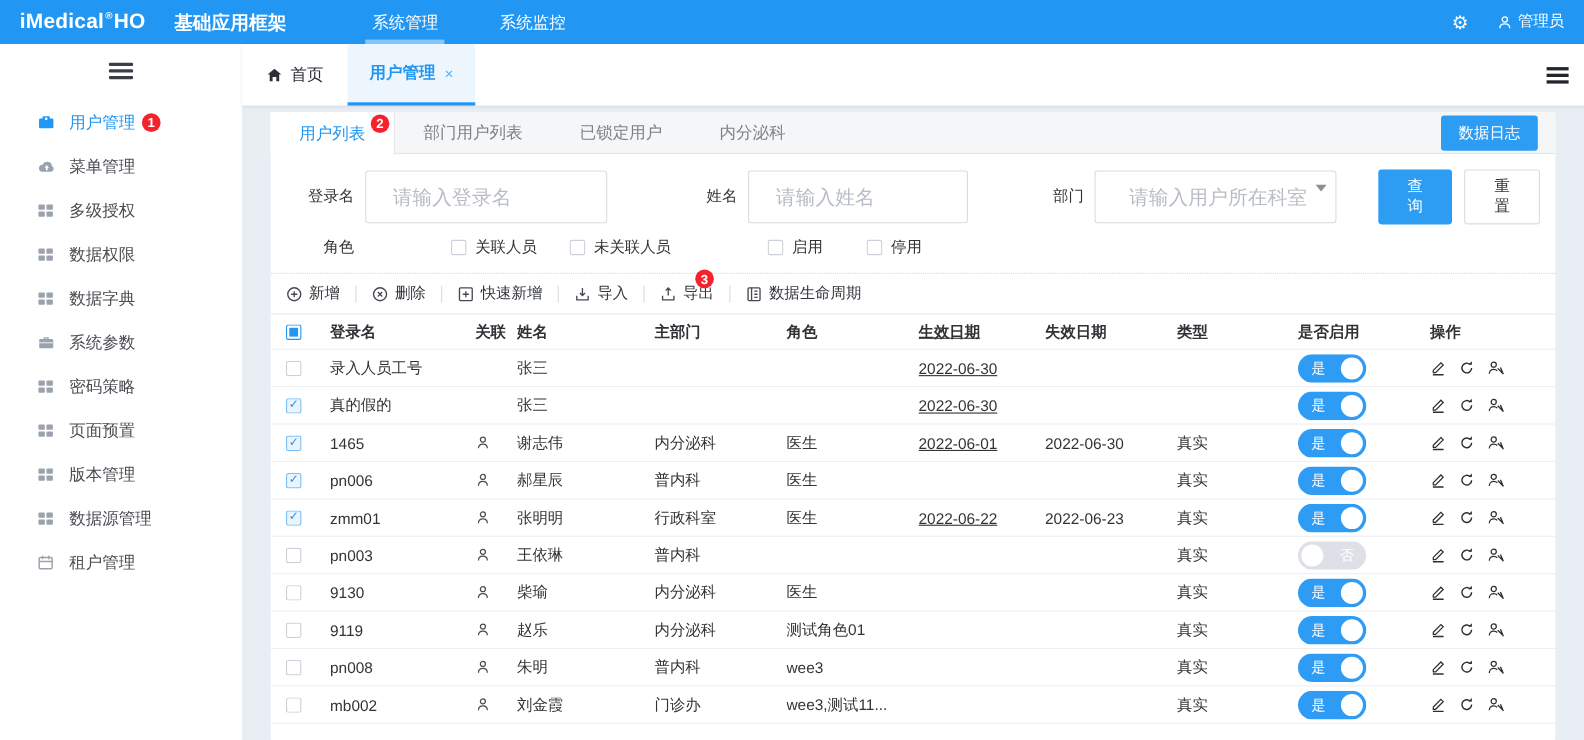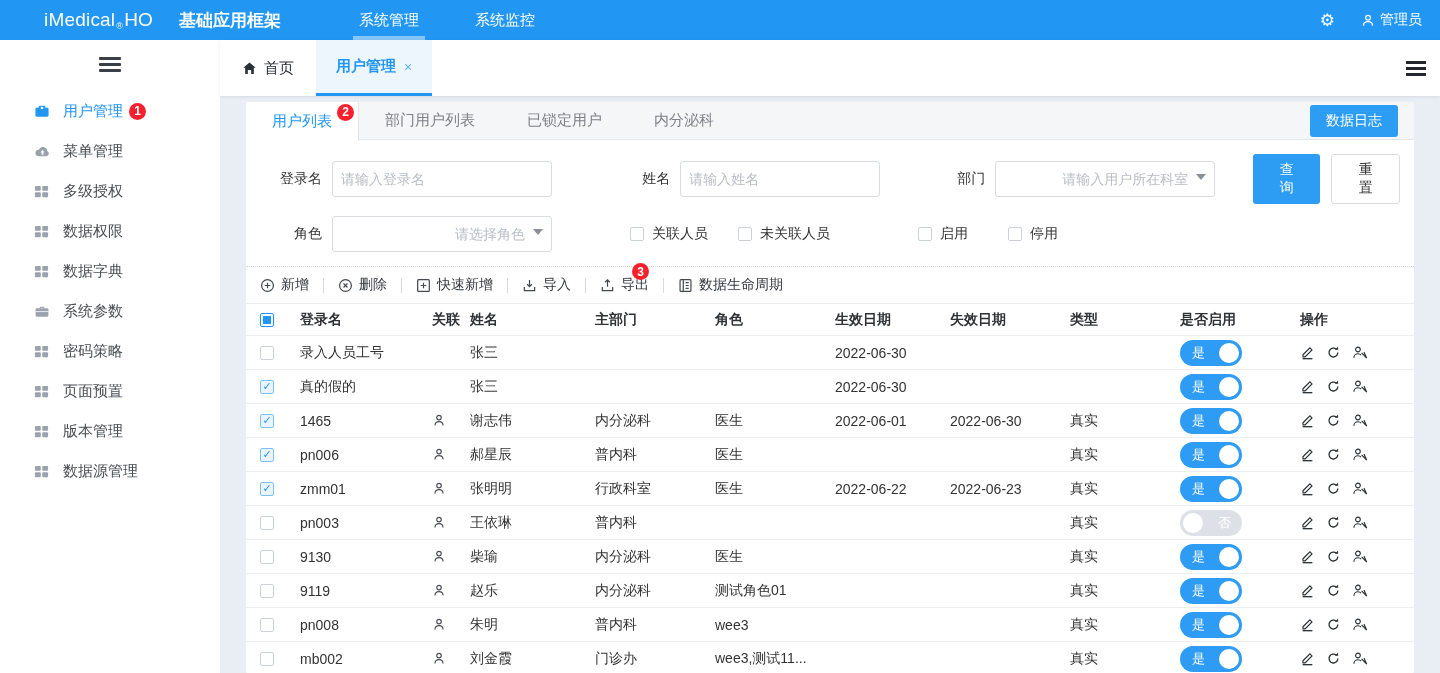--- a/index.html
+++ b/index.html
@@ -2,21 +2,21 @@
 <html><head>
 <meta charset="utf-8">
 <style>
   * { box-sizing: border-box; margin: 0; padding: 0; }
   html,body { width:1440px; height:673px; overflow:hidden; }
   body { font-family: "Liberation Sans","DejaVu Sans",sans-serif; font-size:14px; color:#333; background:#e9edf4; }
   svg { display:block; }
 
   
   .navbar { height:40px; background:#2196f3; display:flex; align-items:center; padding:0 18px; color:#fff; position:relative; }
-  .logo { display:flex; align-items:flex-end; font-weight:normal; font-size:19px; letter-spacing:.2px;margin-left:26px; }
+  .logo { display:flex; align-items:flex-start; font-weight:bold; font-size:19px; letter-spacing:.2px; }
   .logo sup { font-size:9px; margin:0 1px; }
   .product-title { font-size:17px; font-weight:bold; margin-left:26px; }
   .nav-menu { display:flex; margin-left:50px; height:40px; }
   .nav-menu-item { padding:0 28px; display:flex; align-items:center; font-size:15px; cursor:pointer; position:relative; }
   .nav-menu-item.active::after { content:""; position:absolute; left:22px; right:22px; bottom:0; height:4px; background:rgba(255,255,255,.45); }
   .nav-right { margin-left:auto; display:flex; align-items:center; gap:26px; }
   .gear { font-size:17px; cursor:pointer; line-height:1; }
   .nav-user { display:flex; align-items:center; gap:5px; font-size:14px; cursor:pointer; }
 
   
@@ -51,21 +51,21 @@
   .ptab.active { background:#fff; color:#2196f3; border-right:1px solid #e3e5e8; margin-bottom:-1px; height:39px; }
   .ptab .badge { position:absolute; top:2px; right:4px; }
   .datalog-btn { margin-left:auto; margin-right:16px; background:#2d9cf3; color:#fff; border:none; font-size:14px; padding:7px 16px; border-radius:3px; cursor:pointer; font-family:inherit; }
 
   
   .filters { padding:14px 14px 12px; border-bottom:1px dotted #d4d7dc; flex:none; }
   .frow { display:flex; align-items:center; margin-bottom:12px; }
   .frow:last-child { margin-bottom:2px; }
   .flabel { width:62px; text-align:right; margin-right:10px; font-size:14px; color:#333; flex:none; }
   .finput { position:relative; }
-  .finput input { width:220px; height:36px; border:1px solid #d9dce1; border-radius:3px; padding:0 8px; font-size:14px; font-family:inherit; color:#333; outline:none; }
+  .finput input { width:220px; height:48px; border:1px solid #d9dce1; border-radius:3px; padding:0 24px; font-size:18px; font-family:inherit; color:#333; outline:none; }
   .finput input::placeholder { color:#b8bcc4; }
   .finput.w200 input { width:200px; }
   .finput.combo input { padding-right:26px;text-align:right; }
   .caret { position:absolute; right:9px; top:13px; width:0; height:0; border-left:5px solid transparent; border-right:5px solid transparent; border-top:6px solid #8b9097; pointer-events:none; }
   .gap-a { width:76px; } .gap-b { width:62px; } .gap-c { width:40px; }
   .btn-primary { background:#2d9cf3; color:#fff; border:none; padding:7px 20px; font-size:14px; border-radius:3px; cursor:pointer; font-family:inherit; }
   .btn-plain { background:#fff; color:#333; border:1px solid #d9dce1; padding:6px 20px; font-size:14px; border-radius:3px; cursor:pointer; font-family:inherit; }
   .chk { display:inline-flex; align-items:center; gap:8px; cursor:pointer; font-size:14px; color:#333; }
   .cb { width:14px; height:14px; border:1px solid #ccd1d9; border-radius:2px; background:#fff; display:inline-flex; align-items:center; justify-content:center; flex:none; }
   .cb.checked { background:#eaf4fe; border-color:#7cc0f5; }
@@ -80,21 +80,21 @@
   .tool-item .badge { position:absolute; top:-13px; left:32px; }
   .tool-sep { width:1px; height:15px; background:#d8dadd; margin:0 14px; }
 
   
   .table { flex:1; overflow:hidden; font-size:14px; }
   .trow, .thead { display:flex; align-items:center; border-bottom:1px solid #ebeef3; padding-left:14px; }
   .thead { height:32px; font-weight:bold; color:#303236; }
   .trow { height:34px; }
   .td, .th { flex:none; padding-right:6px; white-space:nowrap; overflow:hidden; text-overflow:ellipsis; display:flex; align-items:center; }
   .c0{width:40px;} .c1{width:132px;} .c2{width:38px;} .c3{width:125px;} .c4{width:120px;}
-  .c5{width:120px;} .c6{width:115px;} .c7{width:120px;} .c8{width:110px;} .c9{width:120px;} .c10{flex:1;}
+  .c5{width:120px;} .c6{width:115px;text-decoration:underline;} .c7{width:120px;} .c8{width:110px;} .c9{width:120px;} .c10{flex:1;}
   .linked-ic { color:#4a4d52; }
 
   .toggle { width:62px; height:26px; border-radius:13px; position:relative; display:inline-flex; align-items:center; cursor:pointer; font-size:13px; }
   .toggle .t-knob { width:20px; height:20px; border-radius:50%; background:#fff; position:absolute; top:3px; }
   .toggle.on { background:#2e9cf5; }
   .toggle.on .t-label { color:#fff; margin-left:12px; }
   .toggle.on .t-knob { right:3px; }
   .toggle.off { background:#dde1e7; }
   .toggle.off .t-label { color:#fff; position:absolute; right:11px; }
   .toggle.off .t-knob { left:3px; }
@@ -248,20 +248,30 @@
         <div class="side-item">
     <span class="side-icon">
             <svg width="15" height="15" viewBox="0 0 16 16" fill="currentColor">
               <rect x="1" y="2" width="6.2" height="5.2" rx="1"></rect>
               <rect x="8.8" y="2" width="6.2" height="5.2" rx="1"></rect>
               <rect x="1" y="8.8" width="6.2" height="5.2" rx="1"></rect>
               <rect x="8.8" y="8.8" width="6.2" height="5.2" rx="1"></rect>
             </svg>
           </span>
     <span class="side-label">数据源管理</span>
+
+  </div>
+        <div class="side-item">
+    <span class="side-icon">
+            <svg width="15" height="15" viewBox="0 0 16 16" fill="none" stroke="currentColor" stroke-width="1.4">
+              <rect x="1.7" y="3" width="12.6" height="11" rx="1.3"></rect>
+              <path d="M5 1.2v3.4M11 1.2v3.4M1.7 6.8h12.6"></path>
+            </svg>
+          </span>
+    <span class="side-label">租户管理</span>
 
   </div>
       </div>
   </div>
 
   <div class="main">
     <div class="tabstrip">
       <div class="tab-home">
         <svg width="15" height="15" viewBox="0 0 16 16" fill="#2b2f36">
             <path d="M8 1.6l6.6 5.6h-2v6.6H9.8V9.6H6.2v4.2H3.4V7.2h-2z"></path>
@@ -312,21 +322,20 @@
             <span class="gap-b"></span>
             <span class="flabel" style="width:46px">部门</span>
             <span class="finput combo"><input placeholder="请输入用户所在科室" style=""><span class="caret"></span></span>
             <span class="gap-c"></span>
             <button class="btn-primary">查询</button>
             <span style="width:12px"></span>
             <button class="btn-plain">重置</button>
           </div>
           <div class="frow">
             <span class="flabel">角色</span>
-            <span class="finput combo"><input placeholder="请选择角色" style=""><span class="caret"></span></span>
             <span style="width:78px"></span>
             <label class="chk">
                 <span class="cb"></span>
                 <span>关联人员</span>
               </label>
             <span style="width:30px"></span>
             <label class="chk">
                 <span class="cb"></span>
                 <span>未关联人员</span>
               </label>

